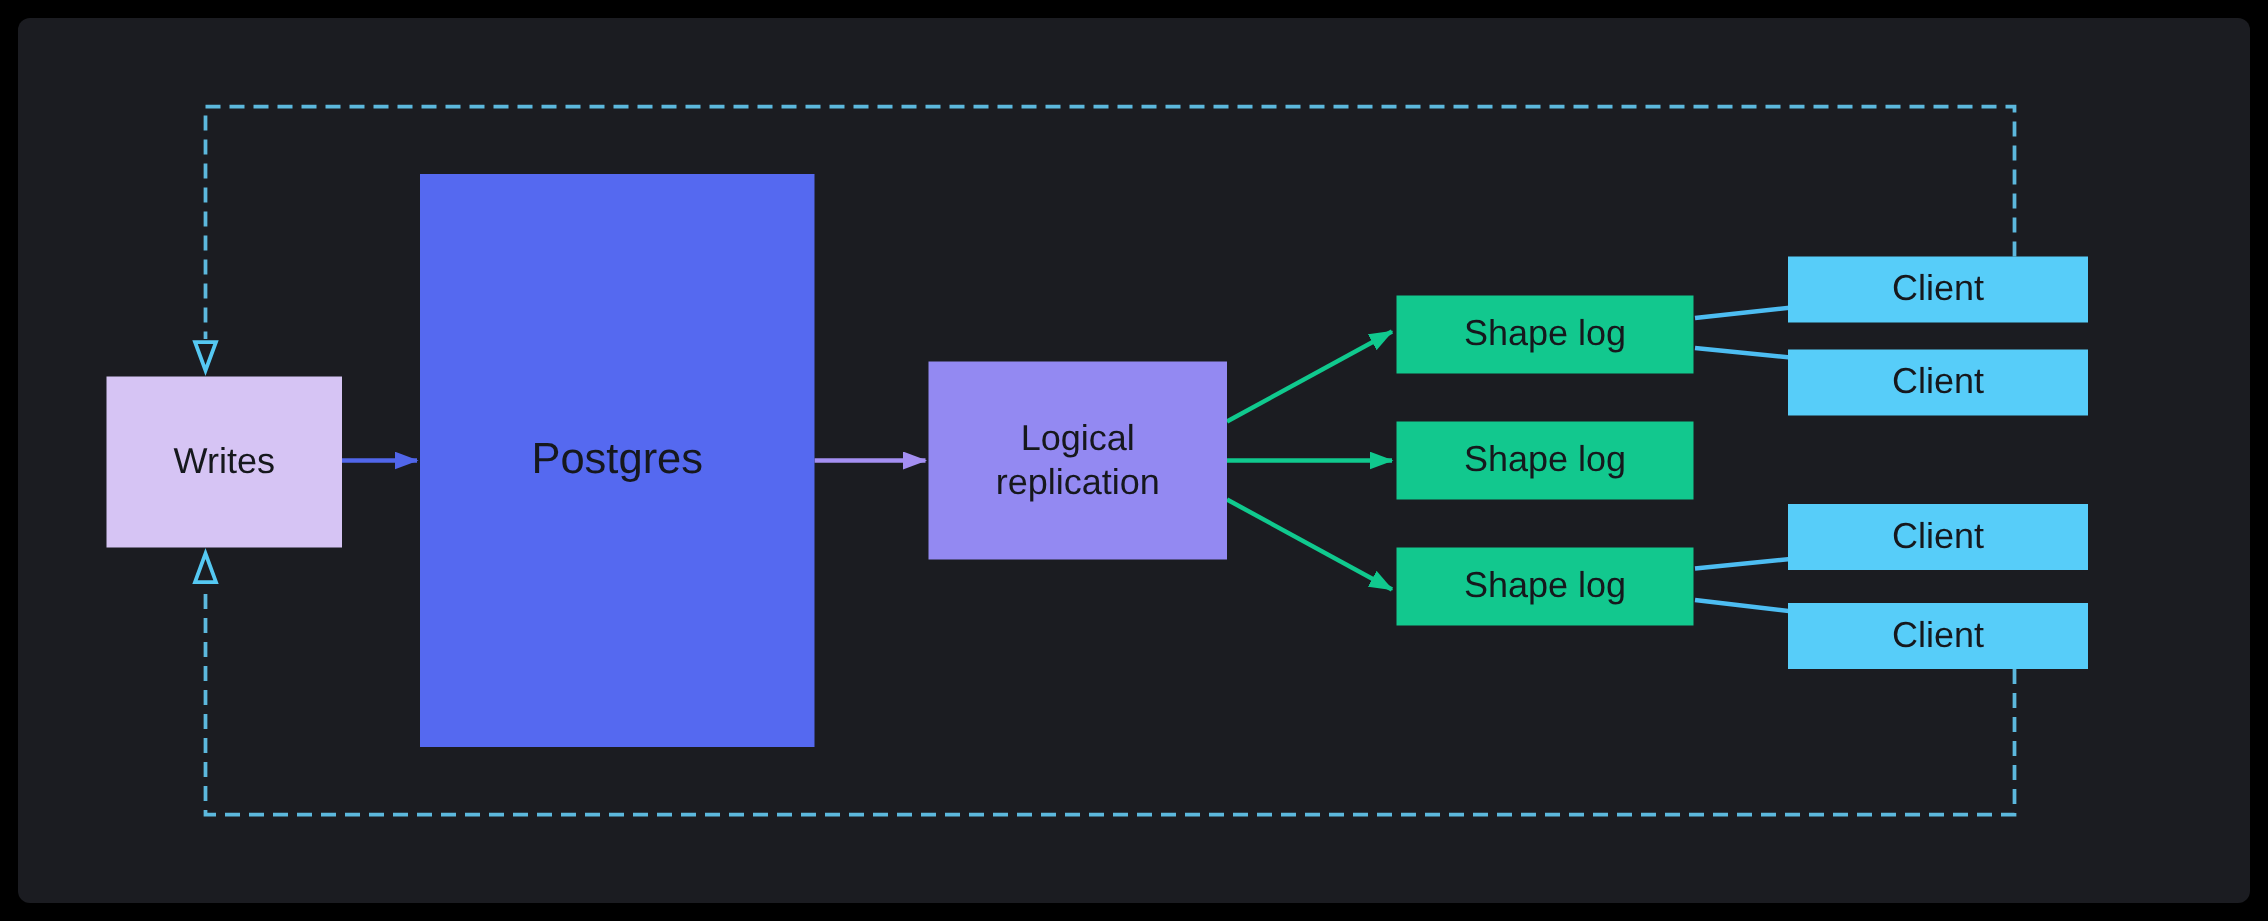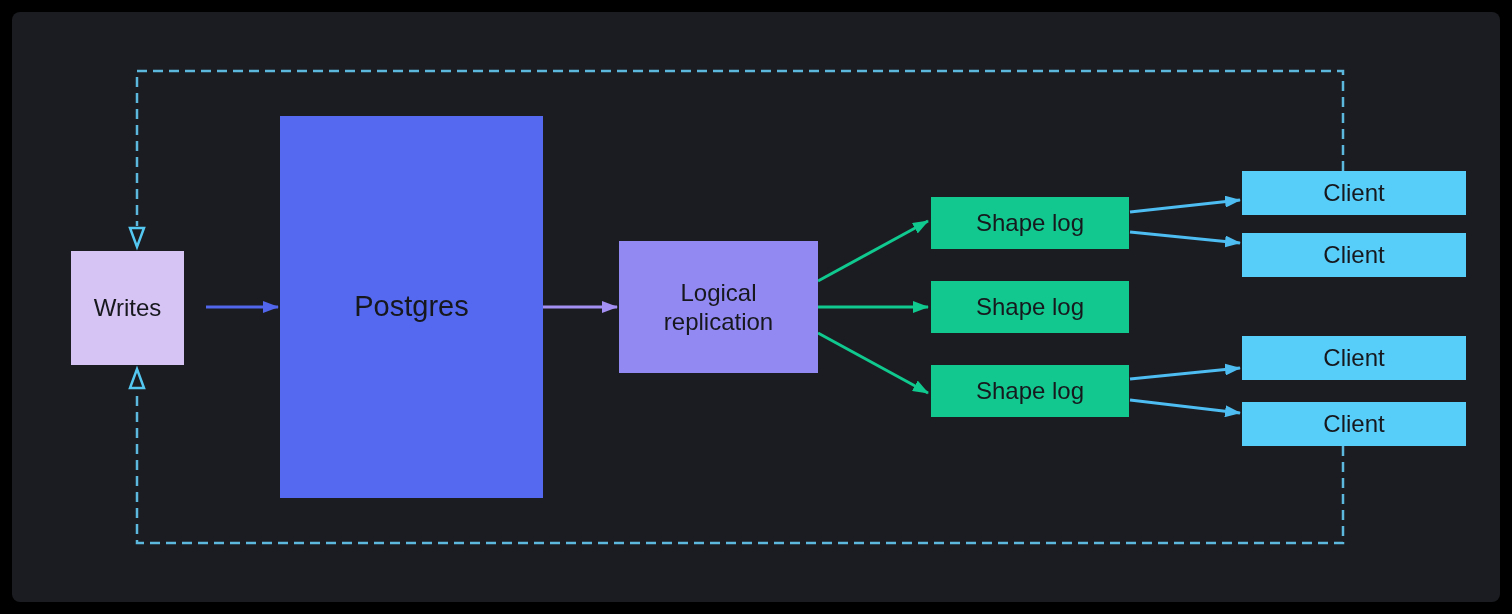--- a/index.html
+++ b/index.html
@@ -36,28 +36,28 @@
   .node {
     position: absolute;
     display: flex;
     align-items: center;
     justify-content: center;
     color: #16181d;
     text-align: center;
     line-height: 1.22;
     user-select: none;
   }
-  #node-writes   { left: 71px;  top: 251px; width: 113px; height: 114px; background: #d6c4f4; font-size: 24px; }
+  #node-writes   { left: 71px;  top: 251px; width: 157px; height: 114px; background: #d6c4f4; font-size: 24px; }
   #node-postgres { left: 280px; top: 116px; width: 263px; height: 382px; background: #5569f0; font-size: 29px; }
   #node-lrep     { left: 619px; top: 241px; width: 199px; height: 132px; background: #9389f2; font-size: 24px; padding: 4px 18px; box-sizing: border-box; }
   .shape-log     { left: 931px; width: 198px; height: 52px; background: #12c88e; font-size: 24px; }
   #node-shape-log-1 { top: 197px; }
   #node-shape-log-2 { top: 281px; }
   #node-shape-log-3 { top: 365px; }
-  .client        { left: 1242px; width: 224px; height: 44px; background: #57cdf9; font-size: 24px; }
+  .client        { left: 1192px; width: 200px; height: 44px; background: #57cdf9; font-size: 24px; }
   #node-client-1 { top: 171px; }
   #node-client-2 { top: 233px; }
   #node-client-3 { top: 336px; }
   #node-client-4 { top: 402px; }
 
   .edge        { fill: none; stroke-width: 3; }
   .edge-blue   { stroke: #5166ea; }
   .edge-purple { stroke: #a48ff2; }
   .edge-green  { stroke: #10c98e; }
   .edge-sky    { stroke: #4dbdf2; }

